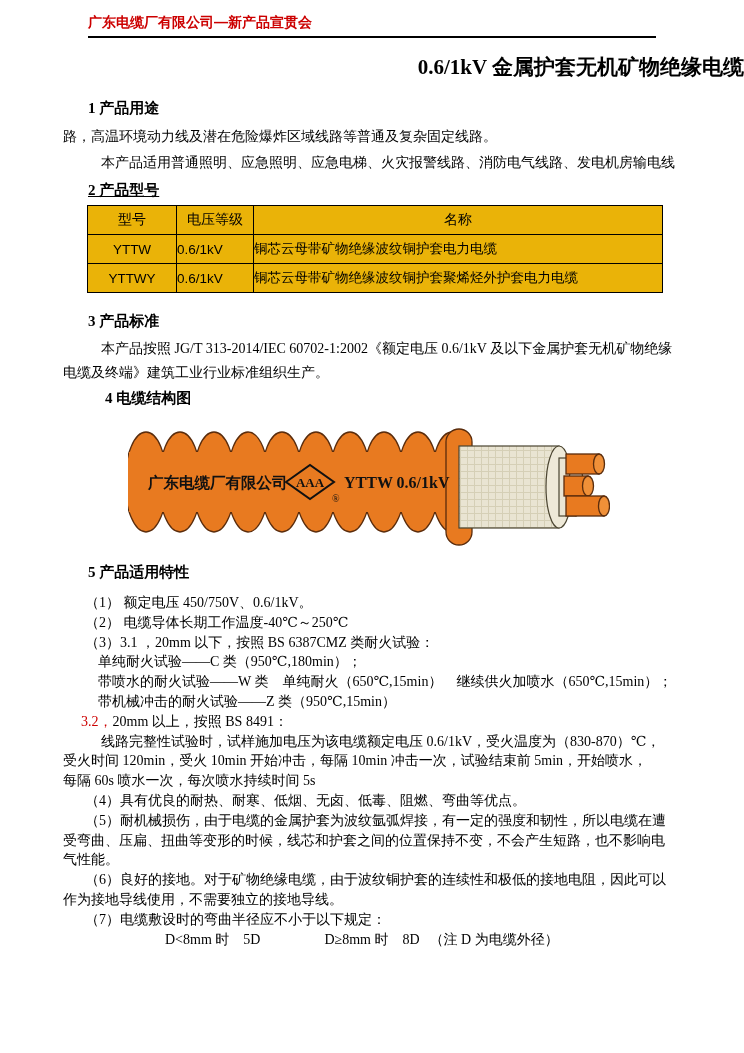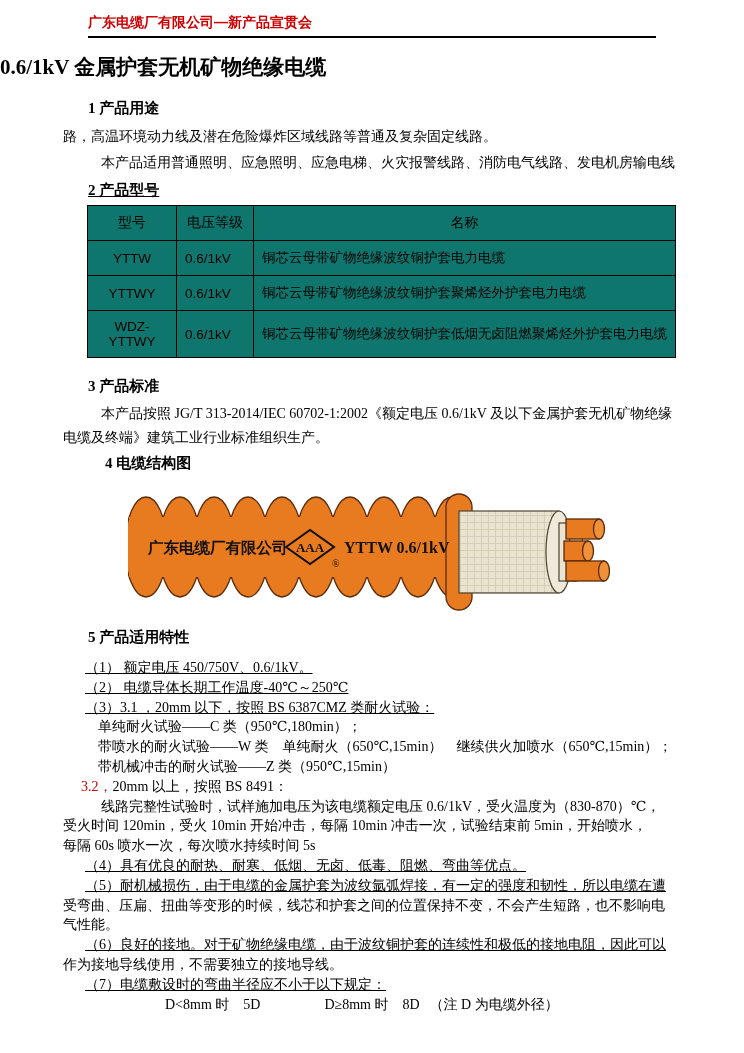--- a/index.html
+++ b/index.html
@@ -6,48 +6,48 @@
   html,body { margin:0; padding:0; }
   body {
     width:744px; height:1053px; background:#ffffff; overflow:hidden;
     font-family:"Liberation Serif","DejaVu Serif",serif; color:#000;
   }
   
   .hdr { margin-left:88px; width:568px; padding:13px 0 5px 0; border-bottom:2px solid #000; }
   .hdr-text { color:#cc0000; font-weight:bold; font-size:14px; line-height:18px;
               font-family:"Liberation Sans","DejaVu Sans",sans-serif; }
   
-  .title { margin-top:14px; font-size:21px; line-height:30px; font-weight:bold; text-align:left; }
+  .title { margin-top:14px; font-size:21px; line-height:30px; font-weight:bold; text-align:right; }
   
   .content { margin-left:63px; width:618px; }
   .sec-h { margin-left:25px; font-size:15px; font-weight:bold; line-height:20px; white-space:nowrap; }
   .mt-s1 { margin-top:16px; }
   .mt-s2 { margin-top:4px;text-decoration:underline; }
   .mt-s3 { margin-top:18px; }
   .mt-s4 { margin-top:3px;margin-left:42px; }
   .mt-s5 { margin-top:14px; }
   .para { margin-top:6px; }
   .p-line { font-size:14px; line-height:26px; white-space:nowrap; }
   .p3 .p-line { line-height:24px; }
   .indent { margin-left:38px; }
   
   .tbl { border-collapse:collapse; margin:5px 0 0 24px; }
-  .tbl td { border:1.5px solid #000; background:#0f766e; height:29px; padding:8px; }
+  .tbl td { border:1.5px solid #000; background:#eab308; height:29px; padding:0; }
   .c-model { width:89px; text-align:center; font-family:"Liberation Sans","DejaVu Sans",sans-serif; font-size:13.5px; }
   .c-volt  { width:77px; text-align:left; font-family:"Liberation Sans","DejaVu Sans",sans-serif; font-size:13.5px; }
   .c-name  { width:409px; text-align:left; font-size:13.5px; padding:0 2px 0 4px; white-space:nowrap; }
   .h-cell  { font-family:"Liberation Serif","DejaVu Serif",serif !important; font-size:14px !important;
              text-align:center !important; font-weight:normal; }
   
   .cable { margin:18px 0 0 65px; }
   .cable svg { display:block; }
   
   .s5 { margin-top:11px; font-size:14px; }
   .s5 .ln { line-height:19.8px; height:19.8px; white-space:nowrap; }
-  .i-item  { margin-left:22px;text-decoration:underline; }
+  .i-item  { margin-left:22px; }
   .i-sub   { margin-left:35px; }
   .i-32    { margin-left:18px; }
   .i-first { margin-left:38px; }
   .i-bend  { margin-left:102px; }
   .red { color:#cc0000; }
   .seg2 { margin-left:64px; }
   .seg3 { margin-left:10px; }
 </style>
 </head>
 <body>
@@ -76,25 +76,20 @@
       </tr>
       <tr>
         <td class="c-model">YTTW</td>
         <td class="c-volt">0.6/1kV</td>
         <td class="c-name">铜芯云母带矿物绝缘波纹铜护套电力电缆</td>
       </tr>
       <tr>
         <td class="c-model">YTTWY</td>
         <td class="c-volt">0.6/1kV</td>
         <td class="c-name">铜芯云母带矿物绝缘波纹铜护套聚烯烃外护套电力电缆</td>
-      </tr>
-      <tr>
-        <td class="c-model">WDZ- YTTWY</td>
-        <td class="c-volt">0.6/1kV</td>
-        <td class="c-name">铜芯云母带矿物绝缘波纹铜护套低烟无卤阻燃聚烯烃外护套电力电缆</td>
       </tr>
     </tbody>
   </table>
 
   <div class="sec-h mt-s3">3 产品标准</div>
   <div class="para p3">
     <div class="p-line indent">本产品按照 JG/T 313-2014/IEC 60702-1:2002《额定电压 0.6/1kV 及以下金属护套无机矿物绝缘</div>
     <div class="p-line">电缆及终端》建筑工业行业标准组织生产。</div>
   </div>
 

